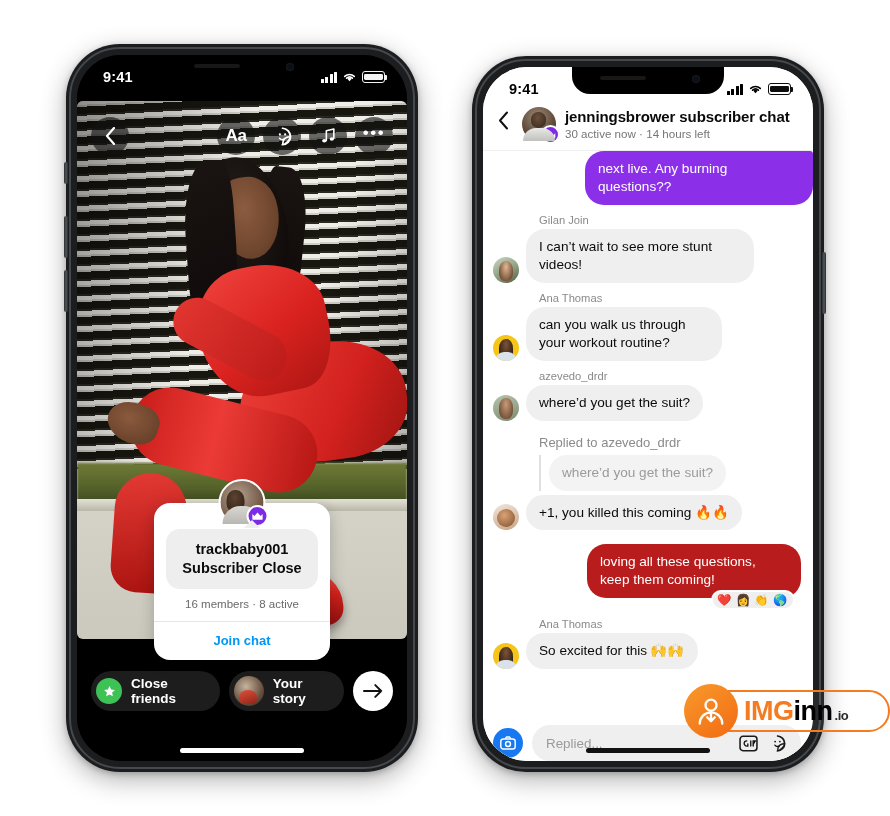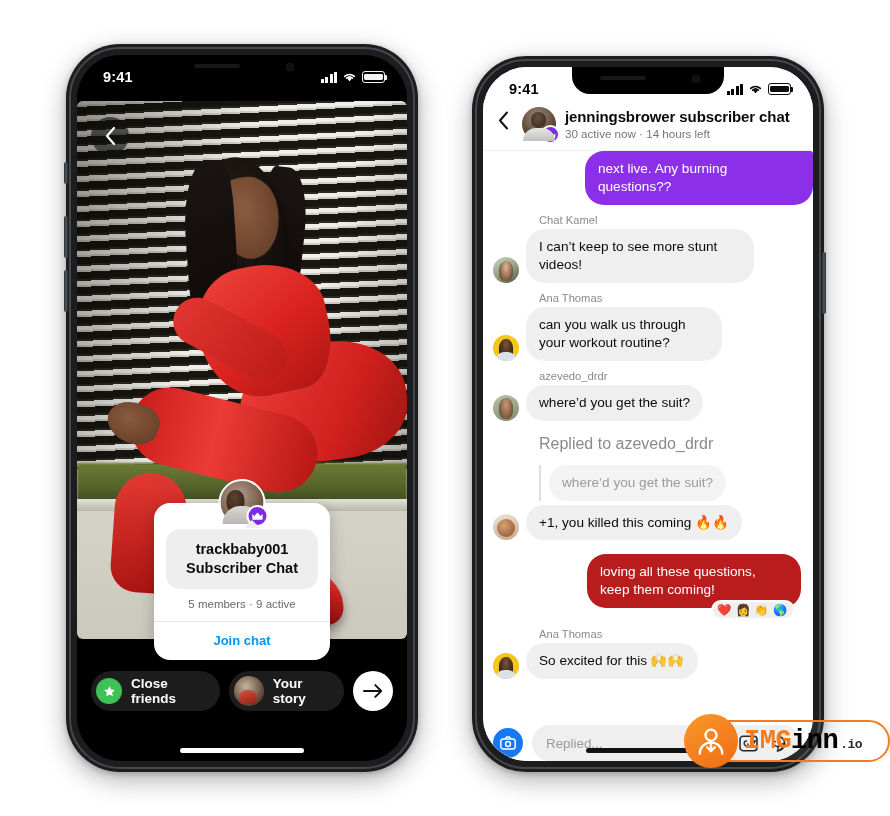--- a/index.html
+++ b/index.html
@@ -353,21 +353,21 @@
     border-radius: 19px;
     padding: 9px 13px;
     font-size: 13.6px; line-height: 1.32;
     word-wrap: break-word;
   }
   .bub.in  { background: #efefef; color: #0a0a0a; }
   .bub.out { color: #fff; }
   .row-out { justify-content: flex-end; margin-top: 14px; }
 
   .reply-block { margin: 14px 0 0 46px; }
-  .reply-label { font-size: 16px; color: #8a8a8a; margin-bottom: 12px; }
+  .reply-label { font-size: 13px; color: #8a8a8a; margin-bottom: 5px; }
   .reply-quote {
     border-left: 2.5px solid #e0e0e0;
     padding-left: 8px;
   }
   .reply-quote .bub { background: #f3f3f3; color: #9b9b9b; display: inline-block; }
 
   .reactions {
     position: absolute; right: 6px; bottom: -12px;
     background: #efefef; border: 2px solid #fff;
     border-radius: 14px; padding: 1px 5px;
@@ -387,25 +387,24 @@
   .msg-field {
     flex: 1; background: #efefef; border-radius: 20px;
     height: 36px; display: flex; align-items: center;
     padding: 0 14px; gap: 8px;
   }
   .msg-placeholder { color: #9a9a9a; font-size: 13.4px; flex: 1; }
   .field-icons { display: flex; gap: 10px; align-items: center; color: #1a1a1a; }
 
   
   #watermark {
-    position: absolute; left: 684px; top: 714px;
+    position: absolute; left: 684px; top: 684px;
     z-index: 90;
     display: flex; align-items: center;
     height: 54px;
-    font-family: Liberation Mono, monospace;
   }
   .wm-pill {
     position: absolute; left: 18px; top: 6px;
     width: 188px; height: 42px; border-radius: 21px;
     border: 2.5px solid #f47b20; background: rgba(255,255,255,.06);
   }
   .wm-badge {
     width: 54px; height: 54px; border-radius: 50%;
     background: linear-gradient(145deg,#f89a2c 0%, #f26a12 100%);
     display: flex; align-items: center; justify-content: center;
@@ -472,35 +471,59 @@
         </span>
       </div>
 
       <div class="story-top">
         <div class="circ-btn">
           <svg width="11" height="18" viewBox="0 0 11 18">
             <path d="M9 1 L2 9 L9 17" stroke="#fff" stroke-width="2.2" fill="none" stroke-linecap="round" stroke-linejoin="round"></path>
           </svg>
         </div>
         <div class="spacer"></div>
+        <div class="grp">
+          <div class="circ-btn">
+            <span class="aa">Aa</span>
+          </div>
+          <div class="circ-btn">
+            <svg width="21" height="21" viewBox="0 0 24 24">
+              <path d="M12 2.6 a9.4 9.4 0 1 1 -0.3 18.8 c3.6 -0.1 9 -5.5 9.1 -9.1 A9.4 9.4 0 0 0 12 2.6 Z" fill="none" stroke="#fff" stroke-width="1.9" stroke-linejoin="round"></path>
+              <path d="M21.4 12.3 c-3.6 0 -9.2 0.6 -9.1 9.1" fill="none" stroke="#fff" stroke-width="1.9"></path>
+              <circle cx="9" cy="9.6" r="1.2" fill="#fff"></circle>
+              <circle cx="15" cy="9.6" r="1.2" fill="#fff"></circle>
+              <path d="M8.6 14 a4 4 0 0 0 5.6 0.8" stroke="#fff" stroke-width="1.7" fill="none" stroke-linecap="round"></path>
+            </svg>
+          </div>
+          <div class="circ-btn">
+            <svg width="20" height="20" viewBox="0 0 24 24">
+              <path d="M10 17.5 V5.6 l9 -2 v11.1" stroke="#fff" stroke-width="1.9" fill="none" stroke-linecap="round" stroke-linejoin="round"></path>
+              <ellipse cx="7.6" cy="17.8" rx="2.6" ry="2.1" fill="#fff"></ellipse>
+              <ellipse cx="16.6" cy="15.6" rx="2.6" ry="2.1" fill="#fff"></ellipse>
+            </svg>
+          </div>
+          <div class="circ-btn">
+            <span class="dots">•••</span>
+          </div>
+        </div>
       </div>
 
       <div class="sub-card">
         <div class="sub-card-ava">
           <div class="crown-badge">
             <svg width="12" height="10" viewBox="0 0 14 11">
               <path d="M1 3.2 L3.4 5.4 L7 1.4 L10.6 5.4 L13 3.2 V9 a1 1 0 0 1 -1 1 H2 a1 1 0 0 1 -1 -1 Z" fill="#fff"></path>
             </svg>
           </div>
         </div>
         <div class="bubble-grey">
           <div class="sub-name">trackbaby001</div>
-          <div class="sub-name">Subscriber Chat</div>
-        </div>
-        <div class="sub-meta">5 members · 9 active</div>
+          <div class="sub-name">Subscriber Close</div>
+        </div>
+        <div class="sub-meta">16 members · 8 active</div>
         <div class="sub-divider"></div>
         <div class="join-chat">Join chat</div>
       </div>
 
       <div class="story-bottom">
         <div class="pill">
           <span class="cf-star">
             <svg width="13" height="13" viewBox="0 0 20 20">
               <path d="M10 1.5 l2.5 5.4 5.9 0.7 -4.4 4 1.2 5.8 L10 14.6 4.8 17.4 6 11.6 1.6 7.6 l5.9 -0.7 Z" fill="#fff"></path>
             </svg>
@@ -551,24 +574,24 @@
           <div class="hdr-sub">30 active now · 14 hours left</div>
         </div>
       </div>
 
       <div class="chat-body">
 
         <div class="msg-row row-out" style="margin-top:0">
           <div class="bub out" style="background:#8b2fe8;border-top-right-radius:3px;margin-right:-12px;padding-right:17px">next live. Any burning questions??</div>
         </div>
 
-        <div class="sender">Chat Kamel</div>
+        <div class="sender">Gilan Join</div>
         <div class="msg-row">
           <span class="ava-sm a1"></span>
-          <div class="bub in">I can’t keep to see more stunt videos!</div>
+          <div class="bub in">I can’t wait to see more stunt videos!</div>
         </div>
 
         <div class="sender">Ana Thomas</div>
         <div class="msg-row">
           <span class="ava-sm a2"></span>
           <div class="bub in" style="max-width:196px">can you walk us through your workout routine?</div>
         </div>
 
         <div class="sender">azevedo_drdr</div>
         <div class="msg-row">

